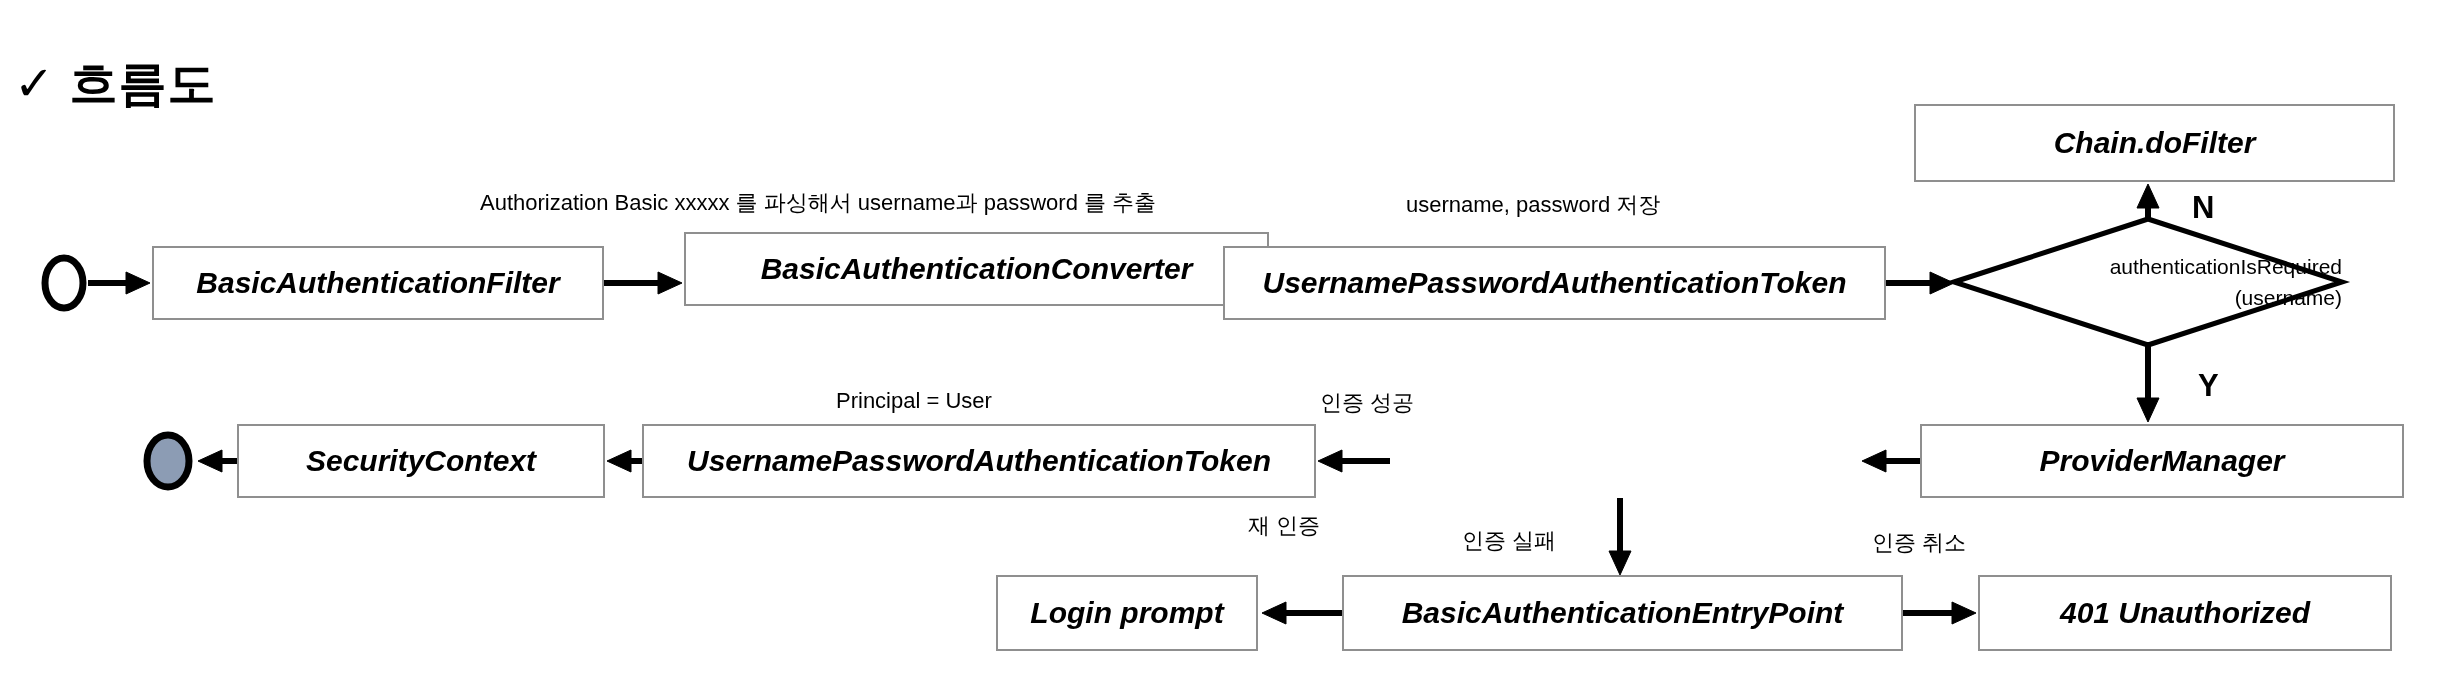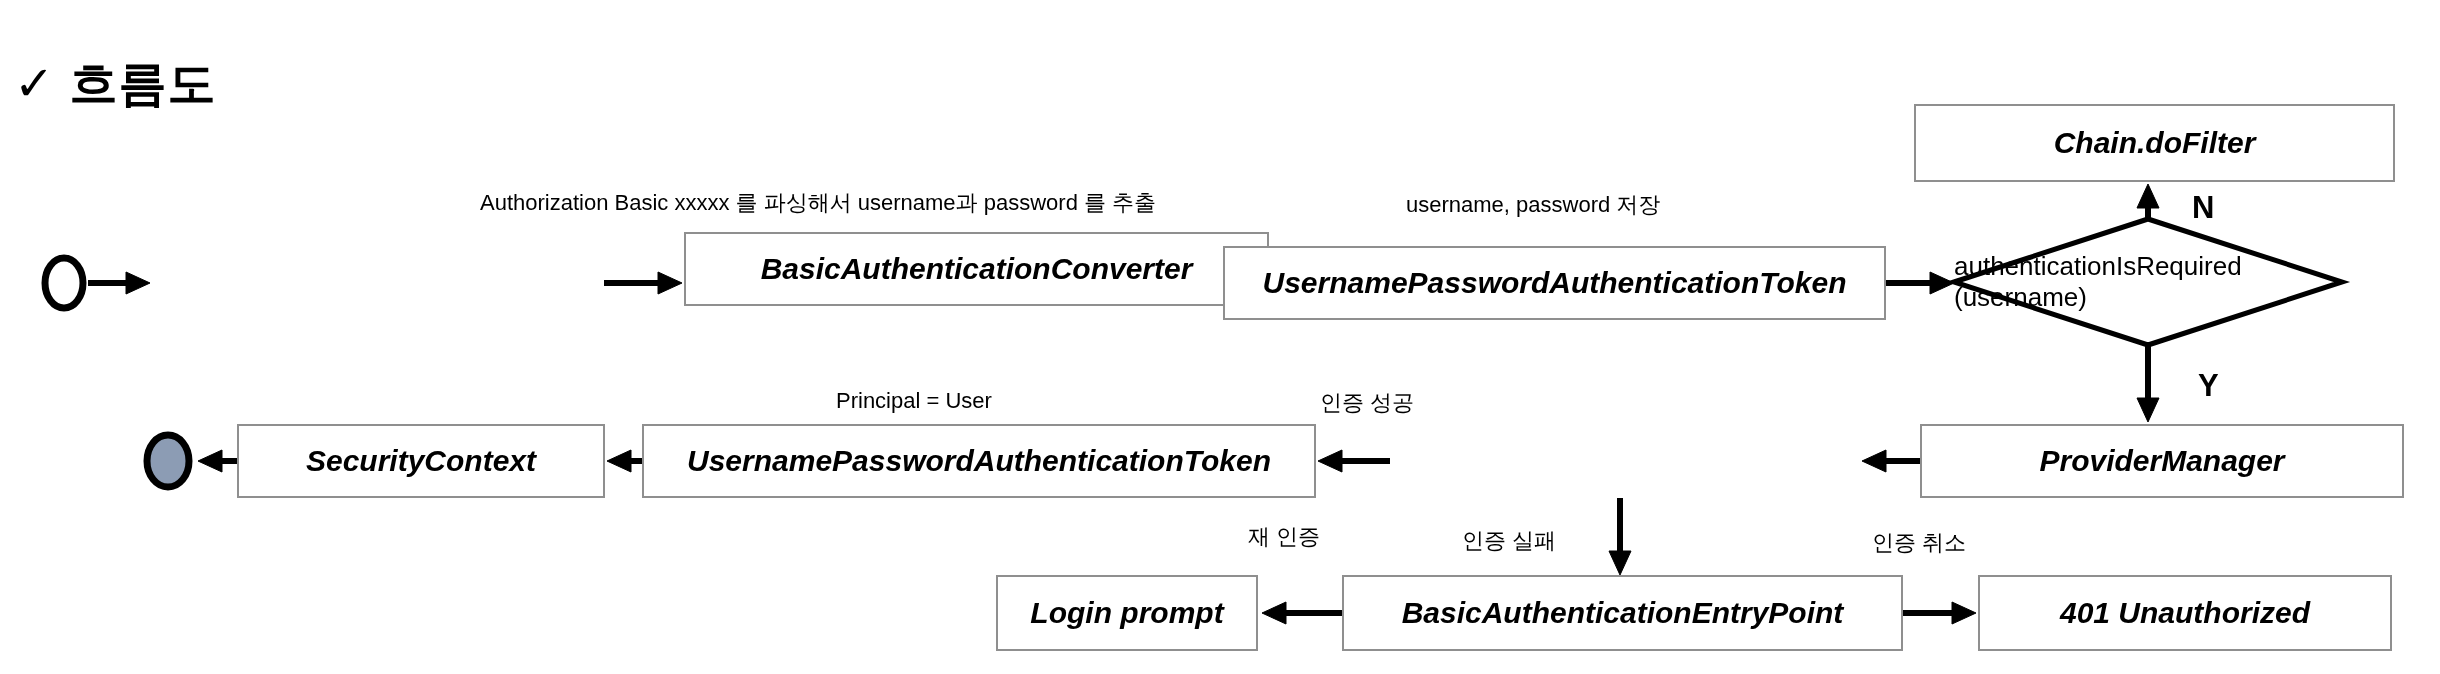--- a/index.html
+++ b/index.html
@@ -13,22 +13,22 @@
   }
   .node{
     position:absolute;display:flex;align-items:center;justify-content:center;
     background:#ffffff;border:2px solid #8f8f8f;box-sizing:border-box;
     font-weight:bold;font-size:30px;white-space:nowrap;font-style:italic;
   }
   .links{position:absolute;left:0;top:0;}
   .note{position:absolute;font-size:22px;white-space:nowrap;}
   .branch{position:absolute;font-size:31px;font-weight:bold;white-space:nowrap;}
   .decision-label{
-    position:absolute;left:1954px;top:251px;width:388px;text-align:left;
-    font-size:26px;line-height:31px;white-space:nowrap;
+    position:absolute;left:1954px;top:251px;width:388px;text-align:right;
+    font-size:21px;line-height:31px;white-space:nowrap;
   }
 </style>
 </head>
 <body>
 
 <div class="canvas">
 
   <div class="title">✓ 흐름도</div>
 
   <svg class="links" width="2440" height="674" viewBox="0 0 2440 674">
@@ -89,20 +89,21 @@
     <g stroke="#000000" fill="#000000">
       <line x1="1342" y1="613" x2="1286" y2="613" stroke-width="6"></line>
       <polygon points="1262,613 1286,602 1286,624"></polygon>
     </g>
     <g stroke="#000000" fill="#000000">
       <line x1="1903" y1="613" x2="1954" y2="613" stroke-width="6"></line>
       <polygon points="1976,613 1952,602 1952,624"></polygon>
     </g>
   </svg>
 
+  <div class="node" style="left:152px;top:246px;width:452px;height:74px">BasicAuthenticationFilter</div>
   <div class="node" style="left:684px;top:232px;width:585px;height:74px">BasicAuthenticationConverter</div>
   <div class="node" style="left:1223px;top:246px;width:663px;height:74px">UsernamePasswordAuthenticationToken</div>
   <div class="node" style="left:1914px;top:104px;width:481px;height:78px">Chain.doFilter</div>
 
   <div class="decision-label">
     <div>authenticationIsRequired</div>
     <div>(username)</div>
   </div>
 
   <div class="node" style="left:1920px;top:424px;width:484px;height:74px">ProviderManager</div>
@@ -111,19 +112,19 @@
 
   <div class="node" style="left:996px;top:575px;width:262px;height:76px">Login prompt</div>
   <div class="node" style="left:1342px;top:575px;width:561px;height:76px">BasicAuthenticationEntryPoint</div>
   <div class="node" style="left:1978px;top:575px;width:414px;height:76px">401 Unauthorized</div>
 
   <div class="note" style="left:480px;top:188px">Authorization Basic xxxxx 를 파싱해서 username과 password 를 추출</div>
   <div class="note" style="left:1406px;top:190px">username, password 저장</div>
   <div class="note" style="left:836px;top:388px">Principal = User</div>
   <div class="note" style="left:1320px;top:388px">인증 성공</div>
   <div class="note" style="left:1462px;top:526px">인증 실패</div>
-  <div class="note" style="left:1248px;top:522px">재 인증</div>
+  <div class="note" style="left:1248px;top:511px">재 인증</div>
   <div class="note" style="left:1872px;top:528px">인증 취소</div>
 
   <div class="branch" style="left:2192px;top:190px">N</div>
   <div class="branch" style="left:2198px;top:368px">Y</div>
 
 </div>
 
 </body></html>

